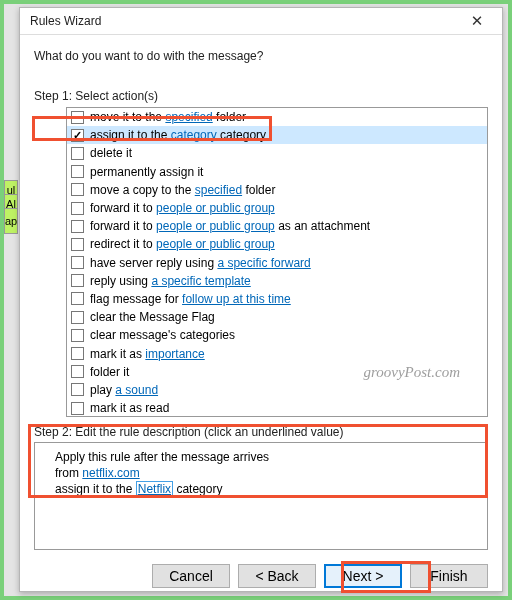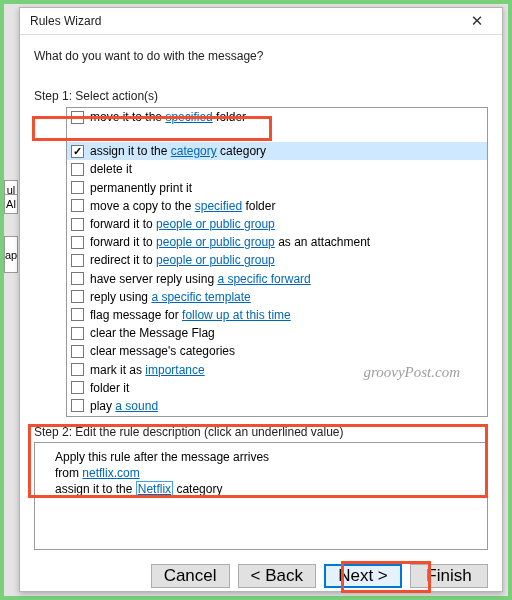--- a/index.html
+++ b/index.html
@@ -71,21 +71,21 @@
     overflow-y: scroll;
     position: relative;
   }
   .row {
     display:flex;
     align-items:center;
     height: 18.2px;
     padding: 0 4px;
     white-space: nowrap;
   }
-  .row.selected { background:#cde8ff;margin-top:16px; }
+  .row.selected { background:#cde8ff; }
   .cb {
     width:13px; height:13px;
     border:1px solid #777;
     margin-right:6px;
     display:flex;align-items:center;justify-content:center;
     font-size:11px;
     background:#fff;
     line-height:1;
   }
   .cb.checked::after { content:"✓"; color:#000; font-weight:bold; }
@@ -119,21 +119,21 @@
     display:flex;
     justify-content:flex-end;
     gap: 8px;
     margin-top: 14px;
   }
   .btn {
     min-width: 78px;
     height: 24px;
     border:1px solid #adadad;
     background:#e1e1e1;
-    font-size:17px;
+    font-size:14px;
     display:flex;align-items:center;justify-content:center;
     padding:7px 12px;
   }
   .btn.default {
     border:2px solid #0078d7;
     background:#e5f1fb;
   }
   
   .annot {
     position:absolute;
@@ -141,32 +141,32 @@
     pointer-events:none;
   }
   .annot.a1 { left: 28px; top: 112px; width: 240px; height: 25px; }
   .annot.a2 { left: 24px; top: 420px; width: 460px; height: 74px; }
   .annot.a3 { left: 337px; top: 557px; width: 90px; height: 32px; }
   
   .bg-tab {
     position:absolute;
     left:0; width:14px;
     border:1px solid #999;
-    background:#ffffff;
+    background:#bef264;
     font-size:11px;
     display:flex;align-items:center;justify-content:center;
   }
 </style>
 </head>
 <body>
 
 <div class="outer">
   <div class="bg-tab" style="top:176px;height:20px">ul</div>
   <div class="bg-tab" style="top:190px;height:20px">Al</div>
-  <div class="bg-tab" style="top:232px;height:37px">ap</div>
+  <div class="bg-tab" style="top:204px;height:26px">ap</div>
 
   <div class="dialog">
     <div class="titlebar">
       <span class="title">Rules Wizard</span>
       <button class="closebtn">
         <span>✕</span>
       </button>
     </div>
 
     <div class="body">
@@ -182,21 +182,21 @@
             <div class="row selected">
               <span class="cb checked"></span>
               <span class="rowtext">assign it to the <span class="link">category</span> category</span>
             </div>
             <div class="row">
               <span class="cb"></span>
               <span class="rowtext">delete it</span>
             </div>
             <div class="row">
               <span class="cb"></span>
-              <span class="rowtext">permanently print it</span>
+              <span class="rowtext">permanently assign it</span>
             </div>
             <div class="row">
               <span class="cb"></span>
               <span class="rowtext">move a copy to the <span class="link">specified</span> folder</span>
             </div>
             <div class="row">
               <span class="cb"></span>
               <span class="rowtext">forward it to <span class="link">people or public group</span></span>
             </div>
             <div class="row">

